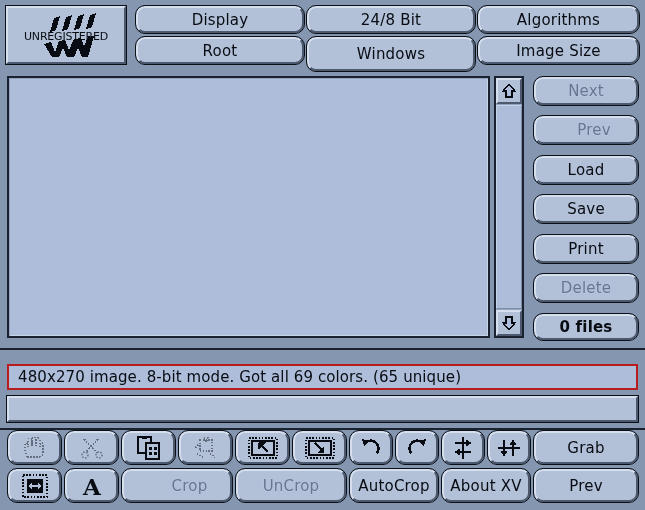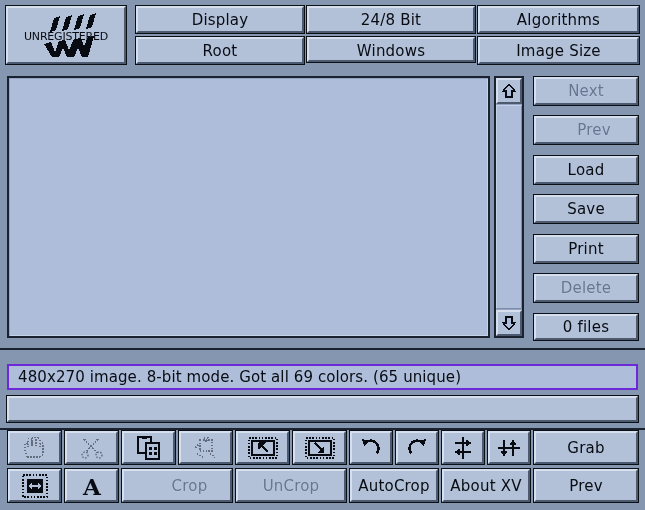--- a/index.html
+++ b/index.html
@@ -35,20 +35,21 @@
     display: flex;
     align-items: center;
     justify-content: center;
     color: #080c12;
     font-family: "DejaVu Sans", sans-serif;
     font-size: 15px;
     letter-spacing: .2px;
     cursor: default;
     user-select: none;
     white-space: nowrap;
+    border-radius: 9px;
   }
   .xvbtn.dis {
     color: #7b87a0;
   }
   
   .xvbtn.dis .lbl {
     color: #3c4558;
     opacity: .55;
     filter: contrast(1.2);
     text-shadow: 0.5px 0 0 #b2c0d8, -0.5px 0 0 #b2c0d8, 0 0.5px 0 #b2c0d8;
@@ -118,21 +119,21 @@
     border-bottom: 1px solid #7e8da8;
     box-sizing: border-box;
   }
 
   
   #statusbar {
     position: absolute;
     left: 7px; top: 364px;
     width: 631px; height: 26px;
     background: #aebdd9;
-    border: 2px solid #6d28d9;
+    border: 2px solid #b91c1c;
     box-sizing: border-box;
     display: flex;
     align-items: center;
     padding-left: 9px;
     font-size: 15px;
     color: #080c12;
     white-space: nowrap;
     letter-spacing: .1px;
   }
 
@@ -191,21 +192,21 @@
   <div class="xvbtn" style="left:307px; top:6px; width:168px; height:27px;">
     <span class="lbl">24/8 Bit</span>
   </div>
   <div class="xvbtn" style="left:478px; top:6px; width:161px; height:27px;">
     <span class="lbl">Algorithms</span>
   </div>
 
   <div class="xvbtn" style="left:136px; top:37px; width:168px; height:27px;">
     <span class="lbl">Root</span>
   </div>
-  <div class="xvbtn" style="left:307px; top:37px; width:168px; height:25px;align-items:flex-end;">
+  <div class="xvbtn" style="left:307px; top:37px; width:168px; height:34px;">
     <span class="lbl">Windows</span>
   </div>
   <div class="xvbtn" style="left:478px; top:37px; width:161px; height:27px;">
     <span class="lbl">Image Size</span>
   </div>
 
   <div id="filelist"></div>
 
   <div id="scrollbar">
     <div class="sbarrow" id="sb-up">
@@ -233,21 +234,21 @@
   <div class="xvbtn" style="left:534px; top:195px; width:104px; height:28px;">
     <span class="lbl">Save</span>
   </div>
   <div class="xvbtn" style="left:534px; top:235px; width:104px; height:28px;">
     <span class="lbl">Print</span>
   </div>
   <div class="xvbtn dis" style="left:534px; top:274px; width:104px; height:28px;">
     <span class="lbl">Delete</span>
   </div>
   <div class="xvbtn" style="left:534px; top:314px; width:104px; height:26px;">
-    <span class="lbl" style="color:#080c12;">0 files</span>
+    <span class="lbl" style="color:#080c12;font-weight:bold;">0 files</span>
   </div>
 
   <div class="hrule" style="left:0px; top:348px; width:645px;"></div>
 
   <div id="statusbar">
     <span>480x270 image.  8-bit mode.  Got all 69 colors.  (65 unique)</span>
   </div>
 
   <div id="infopanel">
     <span style="display:block;padding-left:8px;line-height:22px;font-size:15px;color:#080c12;"></span>

